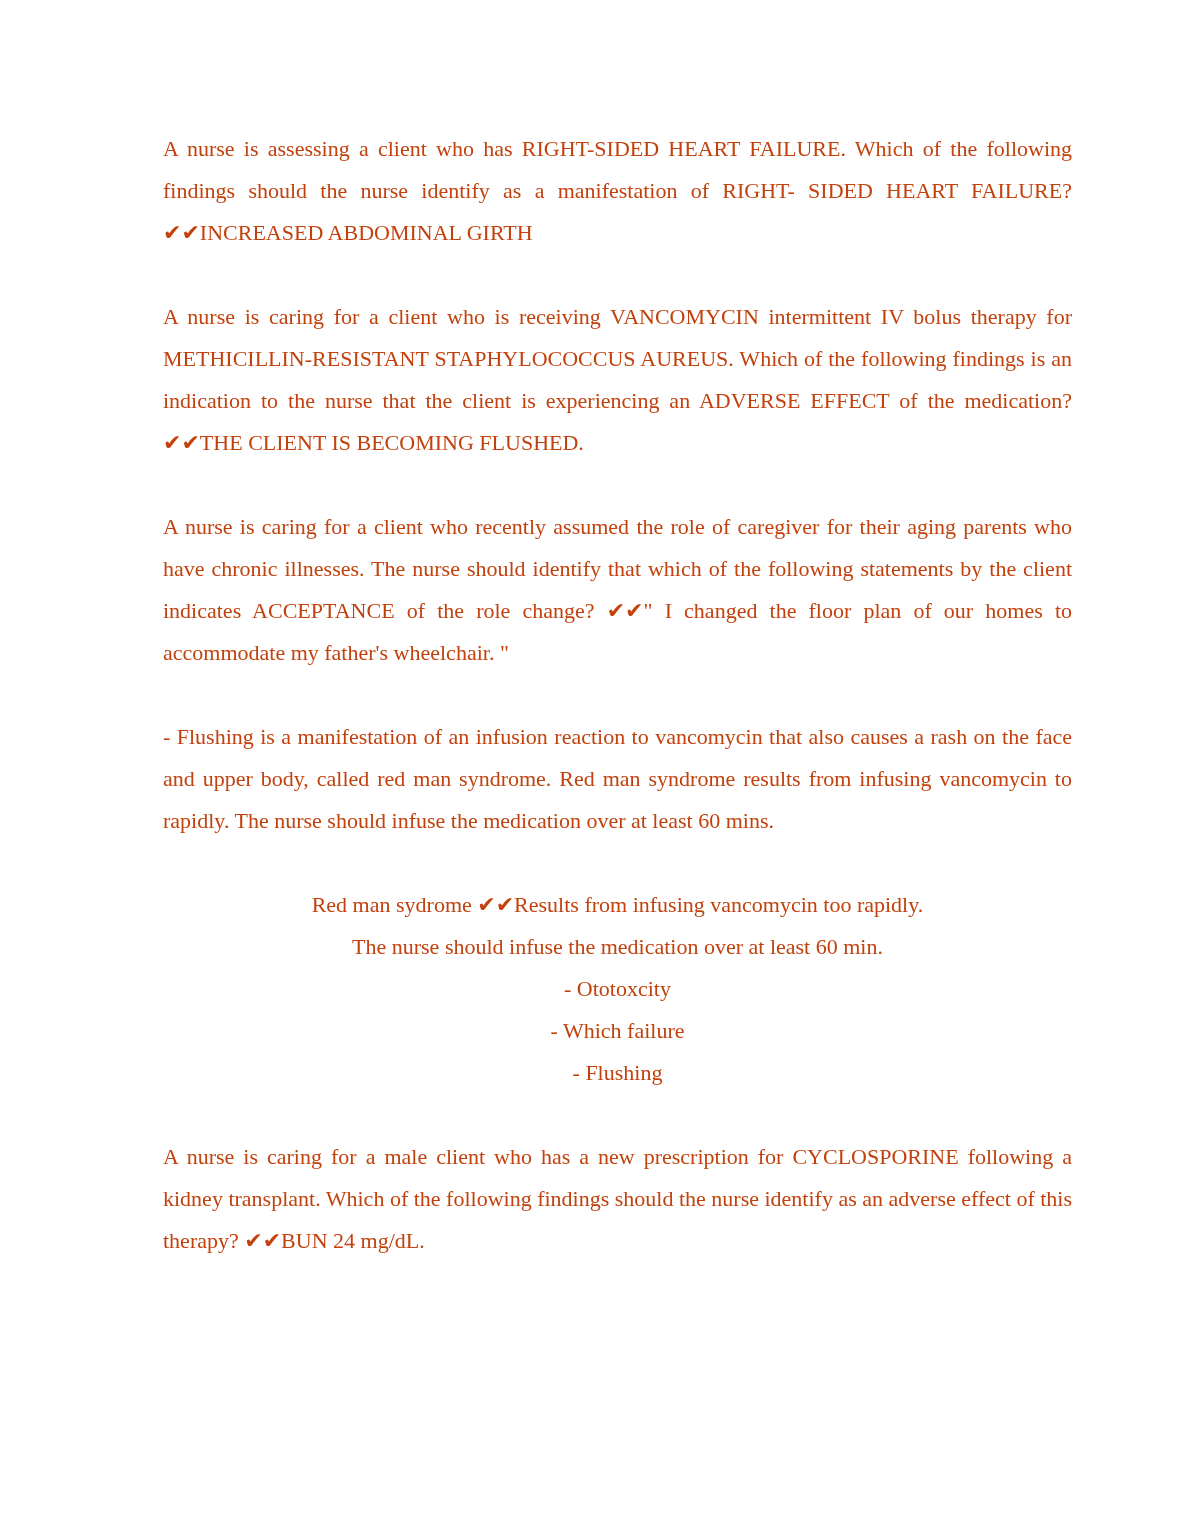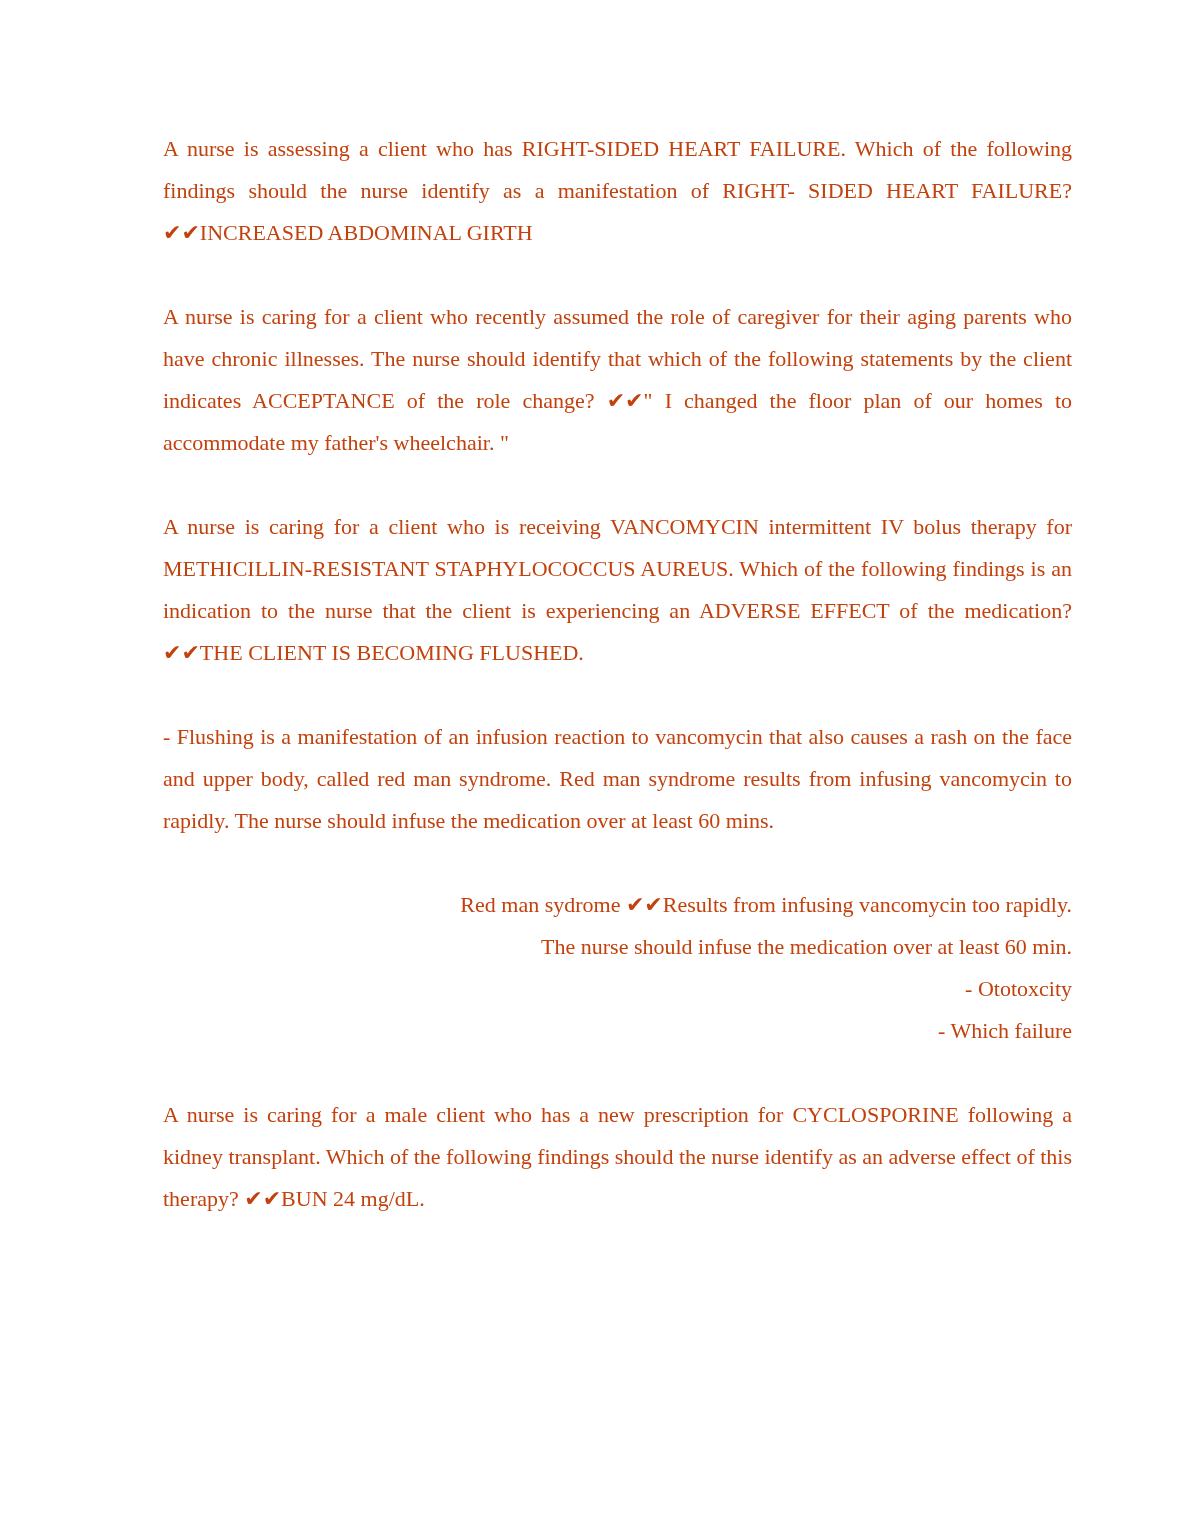--- a/index.html
+++ b/index.html
@@ -24,38 +24,39 @@
   .para {
     margin: 0 0 42px 0;
     text-align: justify;
     text-justify: inter-word;
   }
   .lines {
     margin: 0 0 42px 0;
   }
   .lines .line {
     margin: 0;
-    text-align: right;
+    text-align: center;
   }
 </style>
 </head>
 <body>
 
 <main class="page">
 
   <p class="para">A nurse is assessing a client who has RIGHT-SIDED HEART FAILURE. Which of the following findings should the nurse identify as a manifestation of RIGHT- SIDED HEART FAILURE? ✔✔INCREASED ABDOMINAL GIRTH</p>
 
+  <p class="para">A nurse is caring for a client who is receiving VANCOMYCIN intermittent IV bolus therapy for METHICILLIN-RESISTANT STAPHYLOCOCCUS AUREUS. Which of the following findings is an indication to the nurse that the client is experiencing an ADVERSE EFFECT of the medication? ✔✔THE CLIENT IS BECOMING FLUSHED.</p>
+
   <p class="para">A nurse is caring for a client who recently assumed the role of caregiver for their aging parents who have chronic illnesses. The nurse should identify that which of the following statements by the client indicates ACCEPTANCE of the role change? ✔✔" I changed the floor plan of our homes to accommodate my father's wheelchair. "</p>
-
-  <p class="para">A nurse is caring for a client who is receiving VANCOMYCIN intermittent IV bolus therapy for METHICILLIN-RESISTANT STAPHYLOCOCCUS AUREUS. Which of the following findings is an indication to the nurse that the client is experiencing an ADVERSE EFFECT of the medication? ✔✔THE CLIENT IS BECOMING FLUSHED.</p>
 
   <p class="para">- Flushing is a manifestation of an infusion reaction to vancomycin that also causes a rash on the face and upper body, called red man syndrome. Red man syndrome results from infusing vancomycin to rapidly. The nurse should infuse the medication over at least 60 mins.</p>
 
   <div class="lines">
     <p class="line">Red man sydrome ✔✔Results from infusing vancomycin too rapidly.</p>
     <p class="line">The nurse should infuse the medication over at least 60 min.</p>
     <p class="line">- Ototoxcity</p>
     <p class="line">- Which failure</p>
+    <p class="line">- Flushing</p>
   </div>
 
   <p class="para">A nurse is caring for a male client who has a new prescription for CYCLOSPORINE following a kidney transplant. Which of the following findings should the nurse identify as an adverse effect of this therapy? ✔✔BUN 24 mg/dL.</p>
 
 </main>
 
 </body></html>

